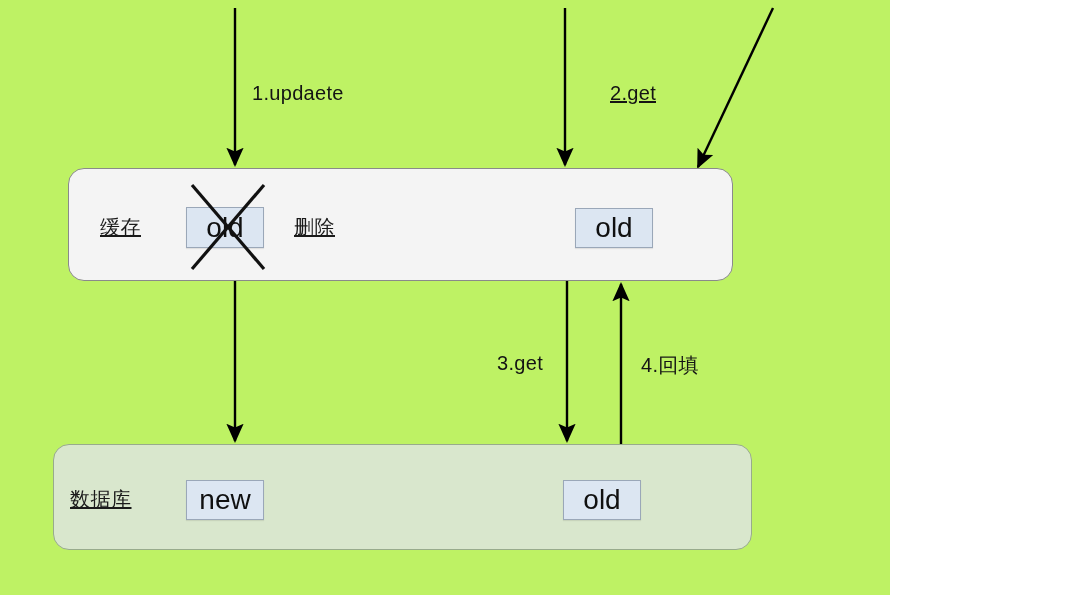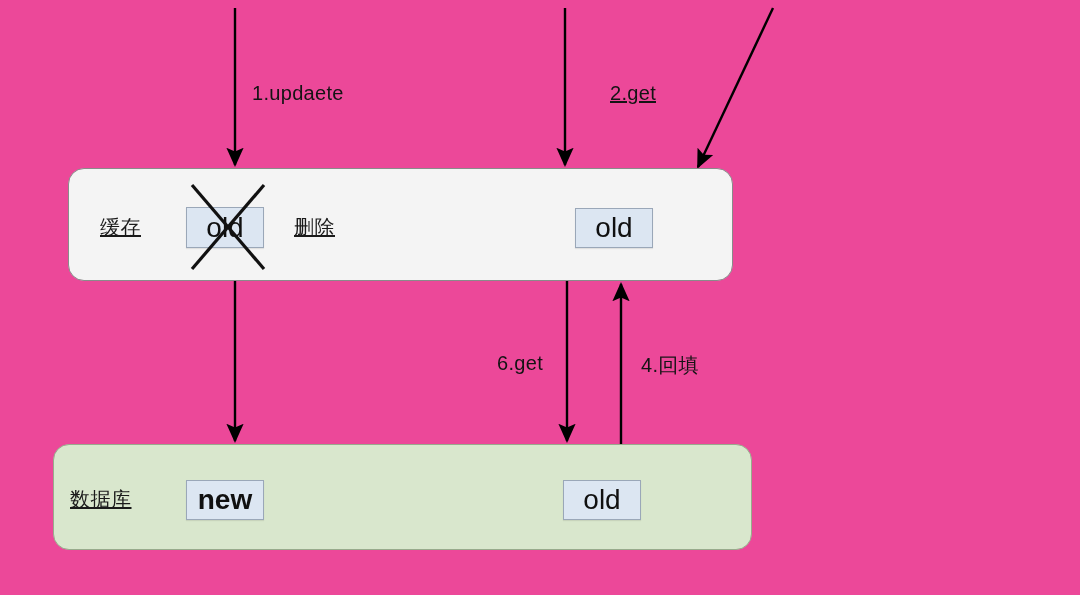--- a/index.html
+++ b/index.html
@@ -5,23 +5,23 @@
   html, body {
     margin: 0;
     padding: 0;
     background: #ffffff;
   }
   body {
     font-family: "Liberation Sans", "DejaVu Sans", sans-serif;
   }
   #canvas {
     position: relative;
-    width: 1080px;
+    width: 890px;
     height: 595px;
-    background: #ec4899;
+    background: #bef264;
     overflow: hidden;
   }
   svg.arrows {
     position: absolute;
     left: 0;
     top: 0;
     width: 1080px;
     height: 595px;
     pointer-events: none;
   }
@@ -103,21 +103,21 @@
 
     <line x1="621" y1="444" x2="621" y2="284" stroke="#000" stroke-width="2.4" marker-end="url(#ah)"></line>
   </svg>
 
   <div class="edge-label" style="left:252px; top:82px;">1.updaete</div>
 
   <div class="edge-label" style="left:610px; top:82px;text-decoration:underline;">2.get</div>
 
 
 
-  <div class="edge-label" style="left:497px; top:352px;">6.get</div>
+  <div class="edge-label" style="left:497px; top:352px;">3.get</div>
 
   <div class="edge-label" style="left:641px; top:352px;">4.回填</div>
 
   <div class="node-box" id="cache-box"></div>
 
   <div class="node-label" style="left:100px; top:214px;">缓存</div>
 
   <div class="value-chip" style="left:186px; top:207px; width:78px; height:41px;">old</div>
 
   <svg class="strike-x" style="left:188px; top:182px; width:80px; height:90px;" viewBox="0 0 80 90">
@@ -126,17 +126,17 @@
   </svg>
 
   <div class="node-label" style="left:294px; top:214px;">删除</div>
 
   <div class="value-chip" style="left:575px; top:208px; width:78px; height:40px;">old</div>
 
   <div class="node-box" id="db-box"></div>
 
   <div class="node-label" style="left:70px; top:486px;">数据库</div>
 
-  <div class="value-chip" style="left:186px; top:480px; width:78px; height:40px;font-weight:bold;">new</div>
+  <div class="value-chip" style="left:186px; top:480px; width:78px; height:40px;">new</div>
 
   <div class="value-chip" style="left:563px; top:480px; width:78px; height:40px;">old</div>
 
 </div>
 
 </body></html>

